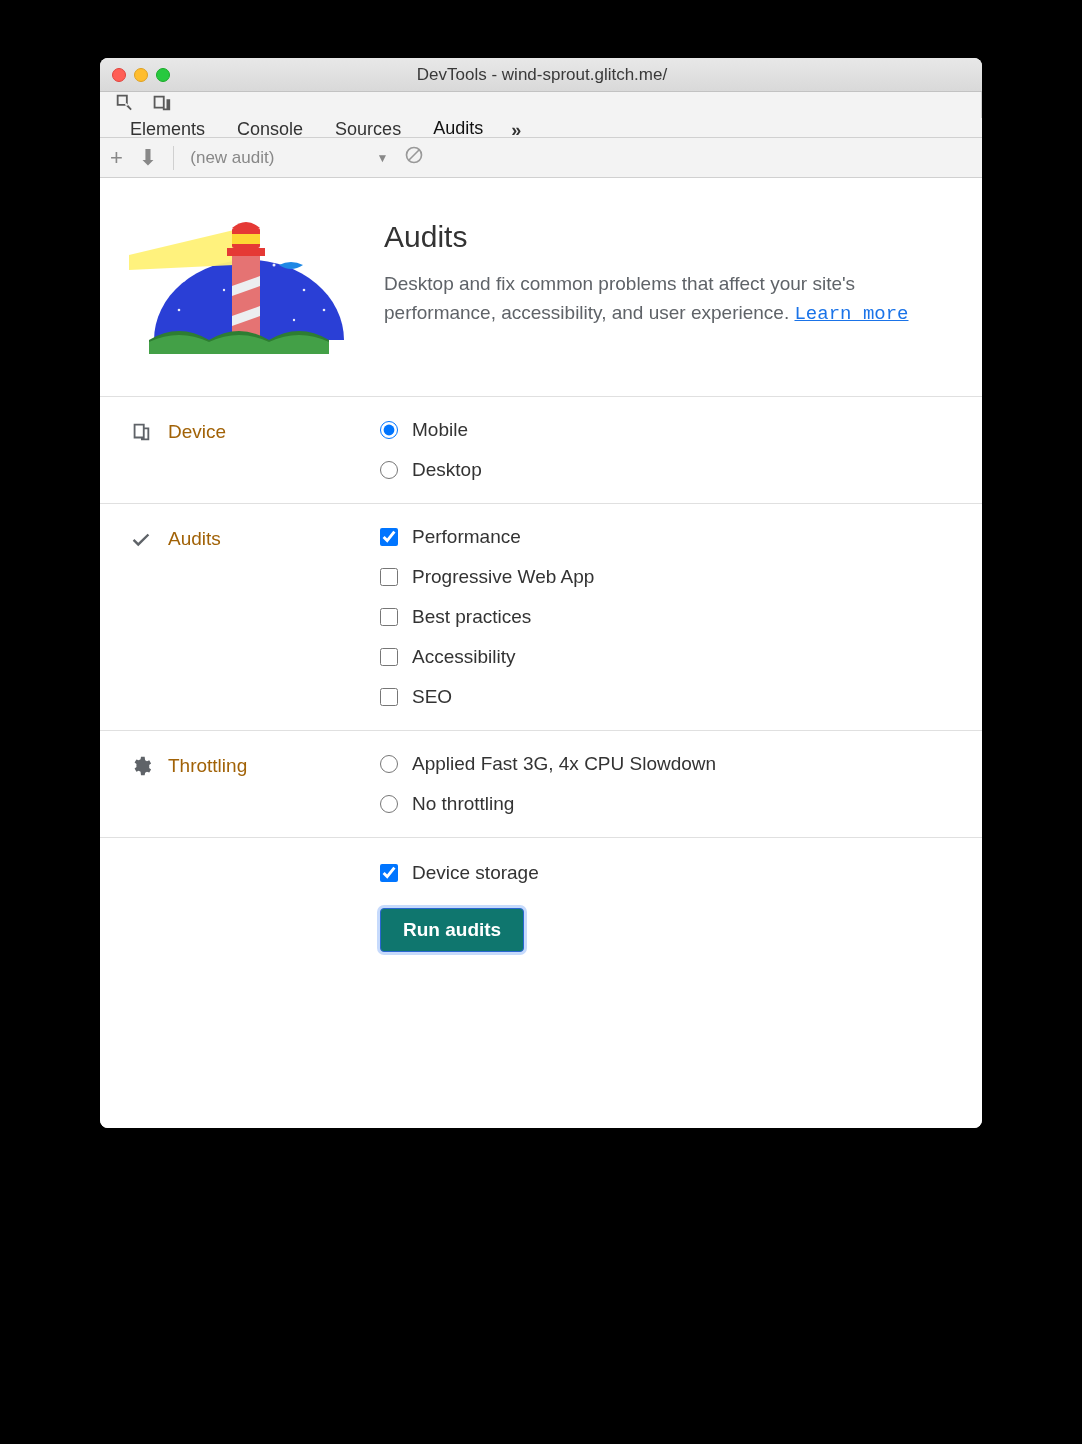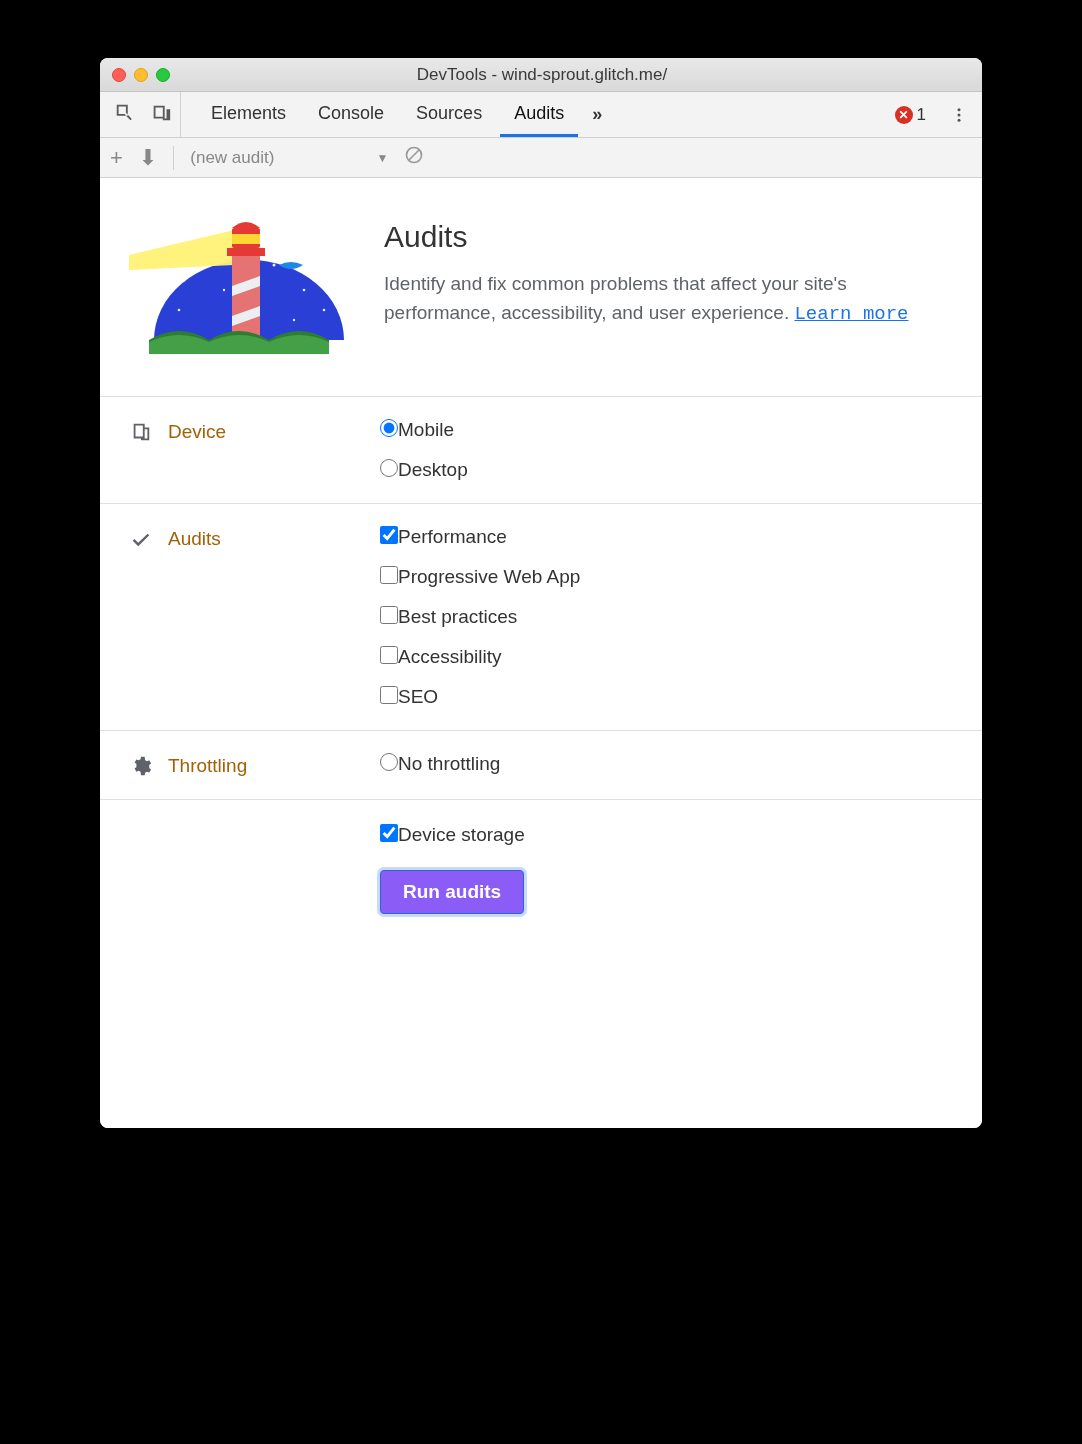--- a/index.html
+++ b/index.html
@@ -43,20 +43,21 @@
     margin-left: -56px;
   }
 
   
   .tabs-bar {
     height: 46px;
     border-bottom: 1px solid #d0d0d0;
     display: flex;
     align-items: stretch;
     background: #f3f3f3;
+    flex-direction: column;
   }
   .tool-icons {
     display: flex;
     align-items: center;
     padding: 0 8px 0 14px;
     border-right: 1px solid #d0d0d0;
     gap: 14px;
   }
   .tool-icons svg { width: 22px; height: 22px; fill: #5a5a5a; }
   .tabs {
@@ -136,30 +137,30 @@
     display:flex;
     align-items:flex-start;
     gap:16px;
     font-size:19px;
     color:#a16207;
     padding-top: 2px;
   }
   .section-label svg { width:22px;height:22px;fill:#5f6368;flex-shrink:0;}
   .section-options { flex:1; display:flex;flex-direction:column;gap:18px;}
   .option-row {
-    display:flex;font-size:19px;color:#333;
+    display:flex;align-items:center;gap:14px;font-size:19px;color:#333;
   }
   .option-row input[type=radio], .option-row input[type=checkbox]{
     width:18px;height:18px;cursor:pointer;
   }
 
   .run-row { border-top:1px solid #e0e0e0; padding: 24px 24px 24px 280px; display:flex;flex-direction:column;gap:24px;}
   .run-btn {
     align-self:flex-start;
-    background:#8b5cf6;
+    background:#0f766e;
     color:#fff;
     border:1px solid #2a66d1;
     border-radius:4px;
     padding: 10px 22px;
     font-size:19px;
     font-weight:600;
     cursor:pointer;
     box-shadow: 0 0 0 3px #c6dafc;
   }
 </style>
@@ -265,21 +266,21 @@
             <polygon points="108,86 136,76 136,96 108,106" fill="#e57373"></polygon>
             <polygon points="108,116 136,106 136,126 108,130" fill="#e57373"></polygon>
           </g>
           <path d="M25 130 q30 -18 60 0 q30 -18 60 0 q30 -18 60 0 l0 14 l-180 0 Z" fill="#2e7d32"></path>
           <path d="M25 132 q30 -14 60 0 q30 -14 60 0 q30 -14 60 0 l0 12 l-180 0 Z" fill="#43a047"></path>
         </svg>
       </div>
       <div class="hero-text">
         <h1>Audits</h1>
         <p>
-          <span>Identify and fix common problems that affect your site's performance, accessibility, and user experience. </span><a href="#">Learn more</a>
+          <span>Desktop and fix common problems that affect your site's performance, accessibility, and user experience. </span><a href="#">Learn more</a>
         </p>
       </div>
     </div>
 
     <div class="section">
       <div class="section-label">
         <svg viewBox="0 0 24 24">
             <path d="M4 3h12v16H4zM6 5v12h8V5zM16 7h5v14h-9v-2h7V9h-3z"></path>
           </svg>
         <span>Device</span>
@@ -328,20 +329,24 @@
     </div>
 
     <div class="section">
       <div class="section-label">
         <svg viewBox="0 0 24 24">
             <path d="M12 8a4 4 0 100 8 4 4 0 000-8zm9 4a7.9 7.9 0 00-.1-1.2l2.1-1.6-2-3.4-2.5 1a8 8 0 00-2-1.2L16 2h-4l-.5 2.6a8 8 0 00-2 1.2l-2.5-1-2 3.4 2.1 1.6A8 8 0 007 12c0 .4 0 .8.1 1.2L5 14.8l2 3.4 2.5-1a8 8 0 002 1.2L12 22h4l.5-2.6a8 8 0 002-1.2l2.5 1 2-3.4-2.1-1.6c.1-.4.1-.8.1-1.2z"></path>
           </svg>
         <span>Throttling</span>
       </div>
       <div class="section-options">
+        <label class="option-row">
+          <input type="radio" name="throttle" style="">
+          <span>Applied Fast 3G, 4x CPU Slowdown</span>
+        </label>
         <label class="option-row">
           <input type="radio" name="throttle" style="">
           <span>No throttling</span>
         </label>
       </div>
     </div>
 
     <div class="run-row">
       <label class="option-row">
         <input type="checkbox" checked="" style="">

